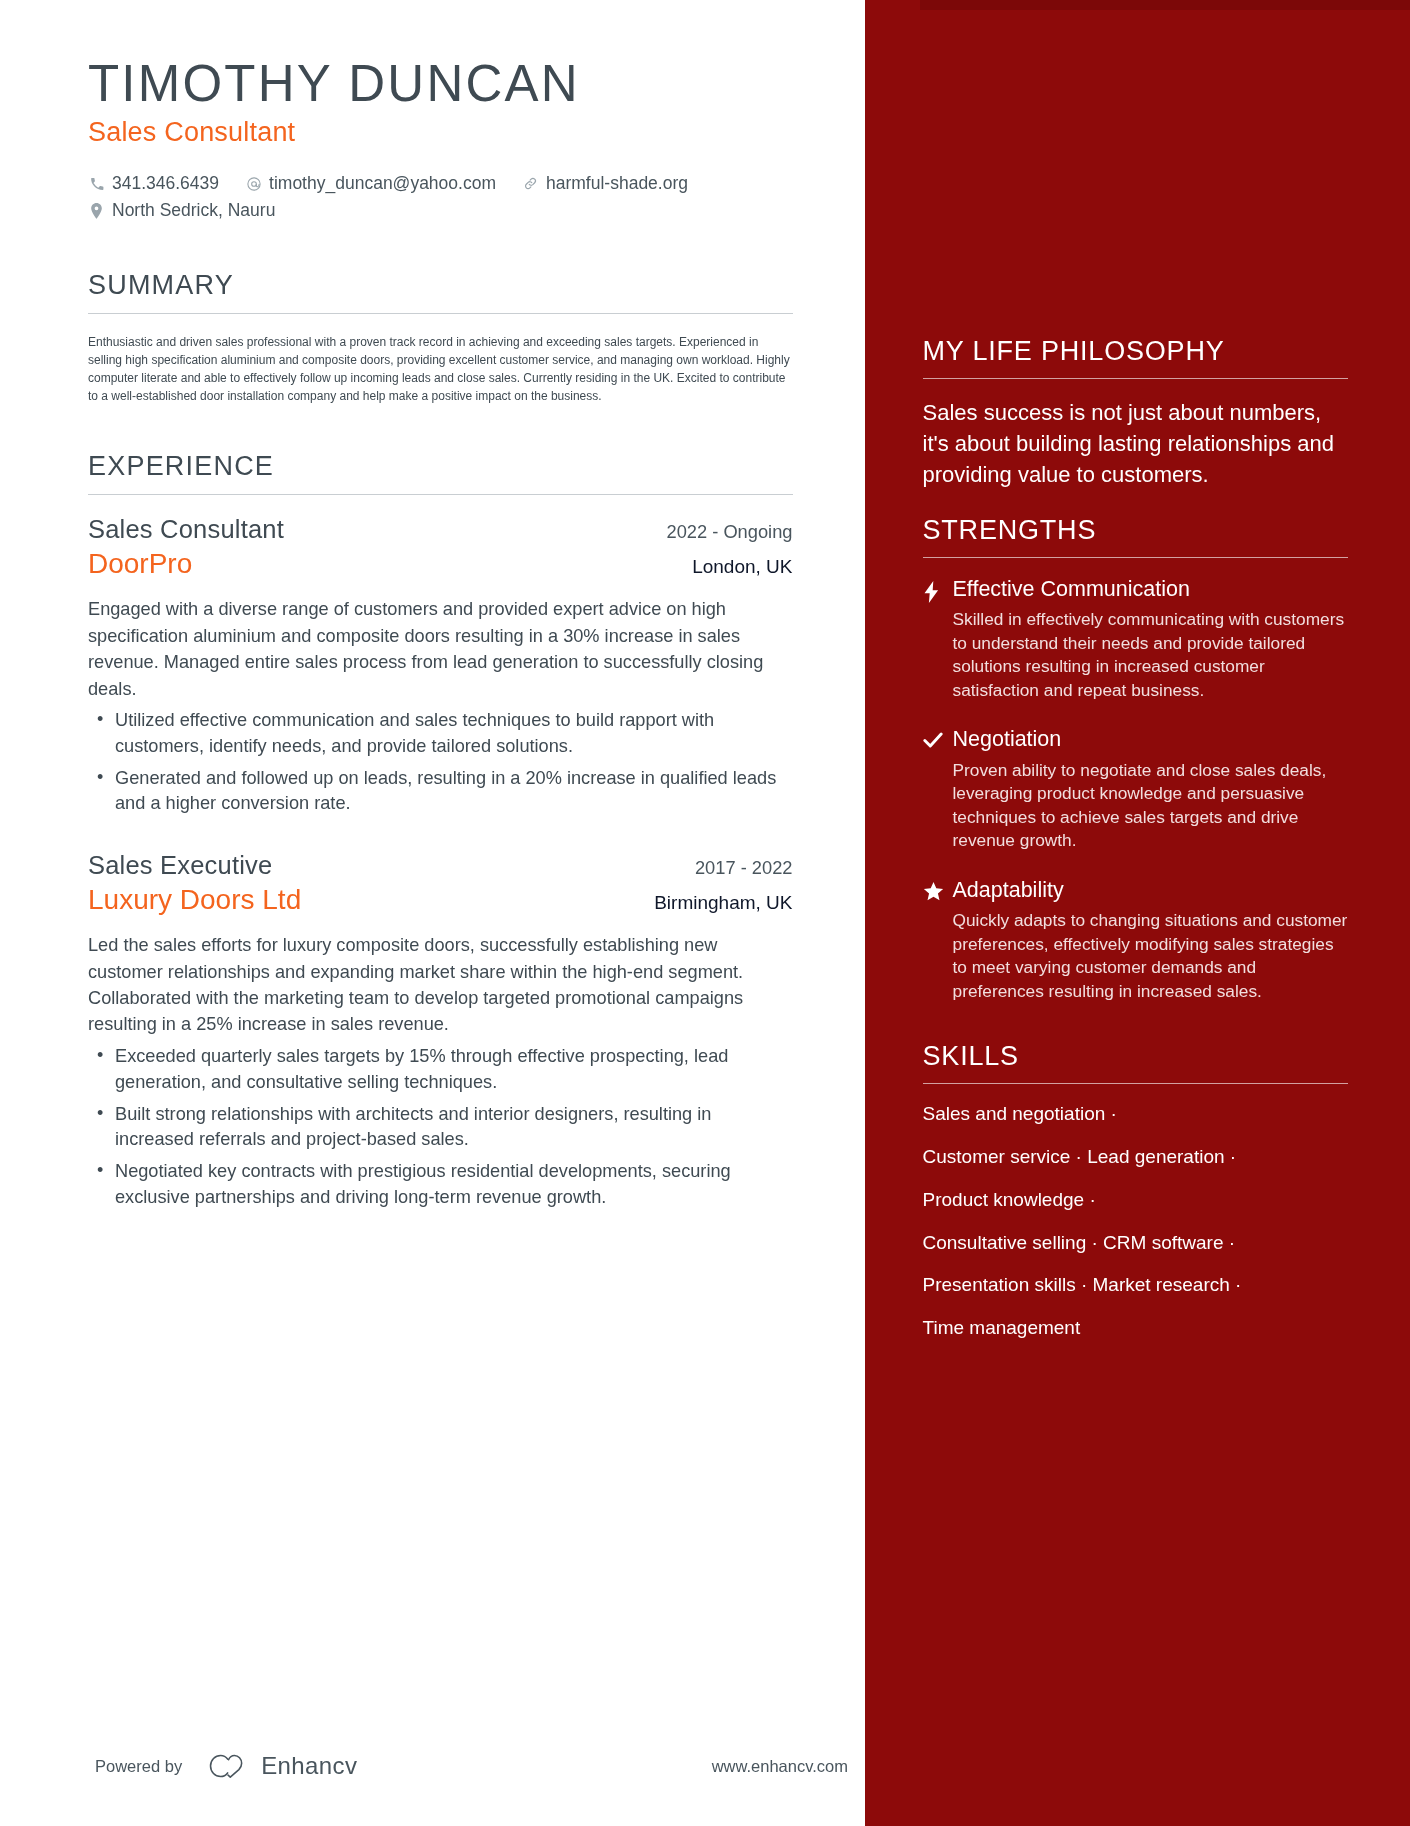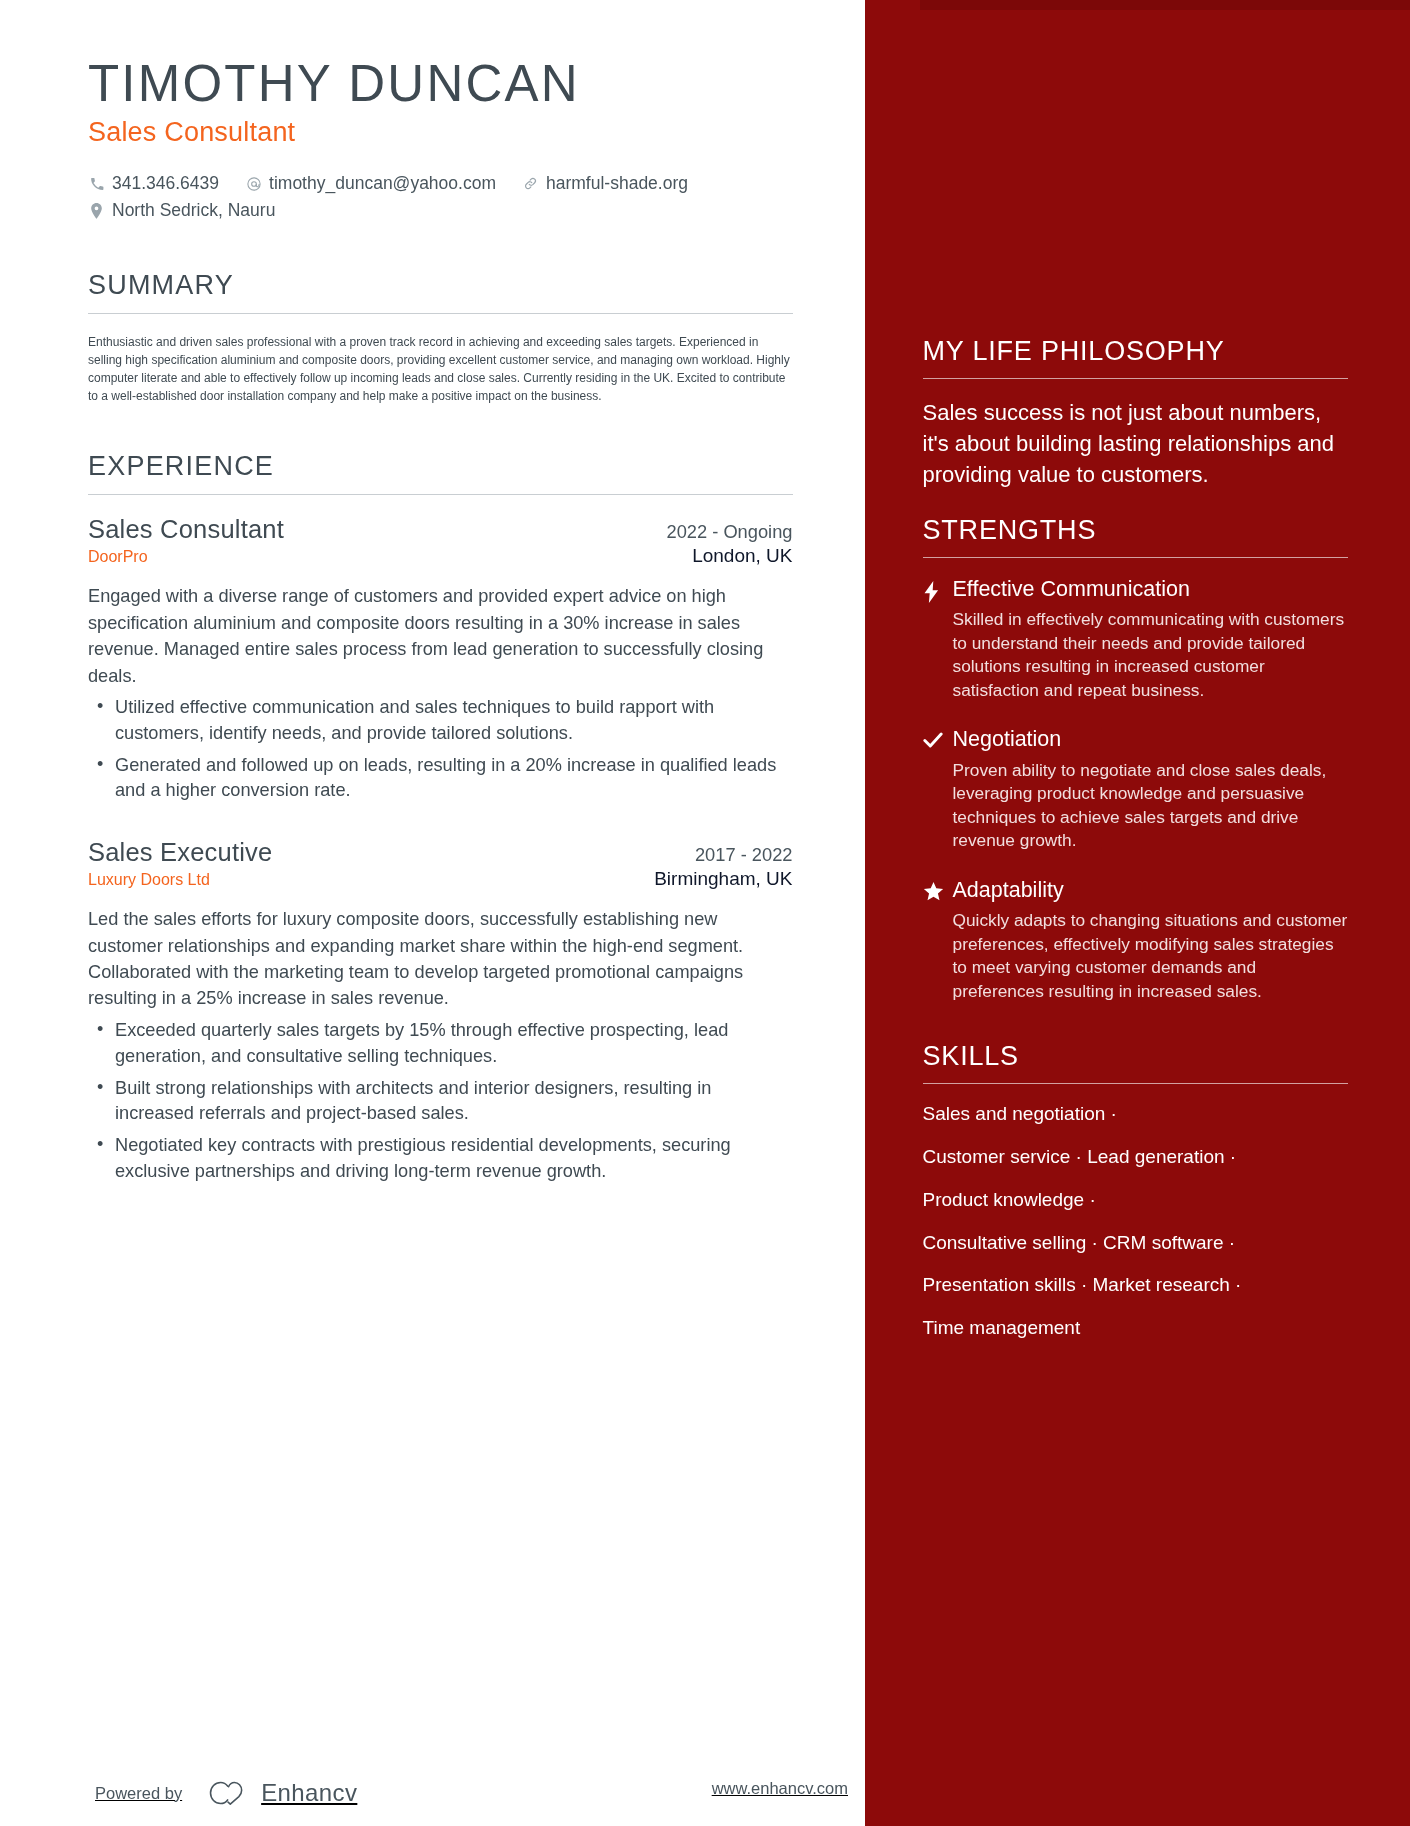--- a/index.html
+++ b/index.html
@@ -102,21 +102,21 @@
     font-weight: 400;
     color: #3f4a52;
     letter-spacing: 0.2px;
   }
   .job-dates {
     font-size: 18.3px;
     color: #49555d;
     white-space: nowrap;
   }
   .job-company {
-    font-size: 16px;
+    font-size: 28px;
     color: #f4641e;
     margin-top: 4px;
   }
   .job-location {
     font-size: 19px;
     color: #0f172a;
     white-space: nowrap;
   }
 
   .job-desc {
@@ -210,26 +210,26 @@
     font-size: 19px;
     line-height: 1.3;
     color: #ffffff;
     margin-bottom: 18px;
   }
 
   
   .footer {
     position: absolute;
     left: 0;
-    bottom: 19px;
+    bottom: 46px;
     width: 920px;
     padding: 0 72px 0 95px;
     display: flex;
+    align-items: center;
     justify-content: space-between;
-    text-decoration: underline;
   }
   .powered {
     display: flex;
     align-items: center;
   }
   .powered-label {
     font-size: 16.5px;
     color: #49555d;
     margin-right: 26px;
   }

